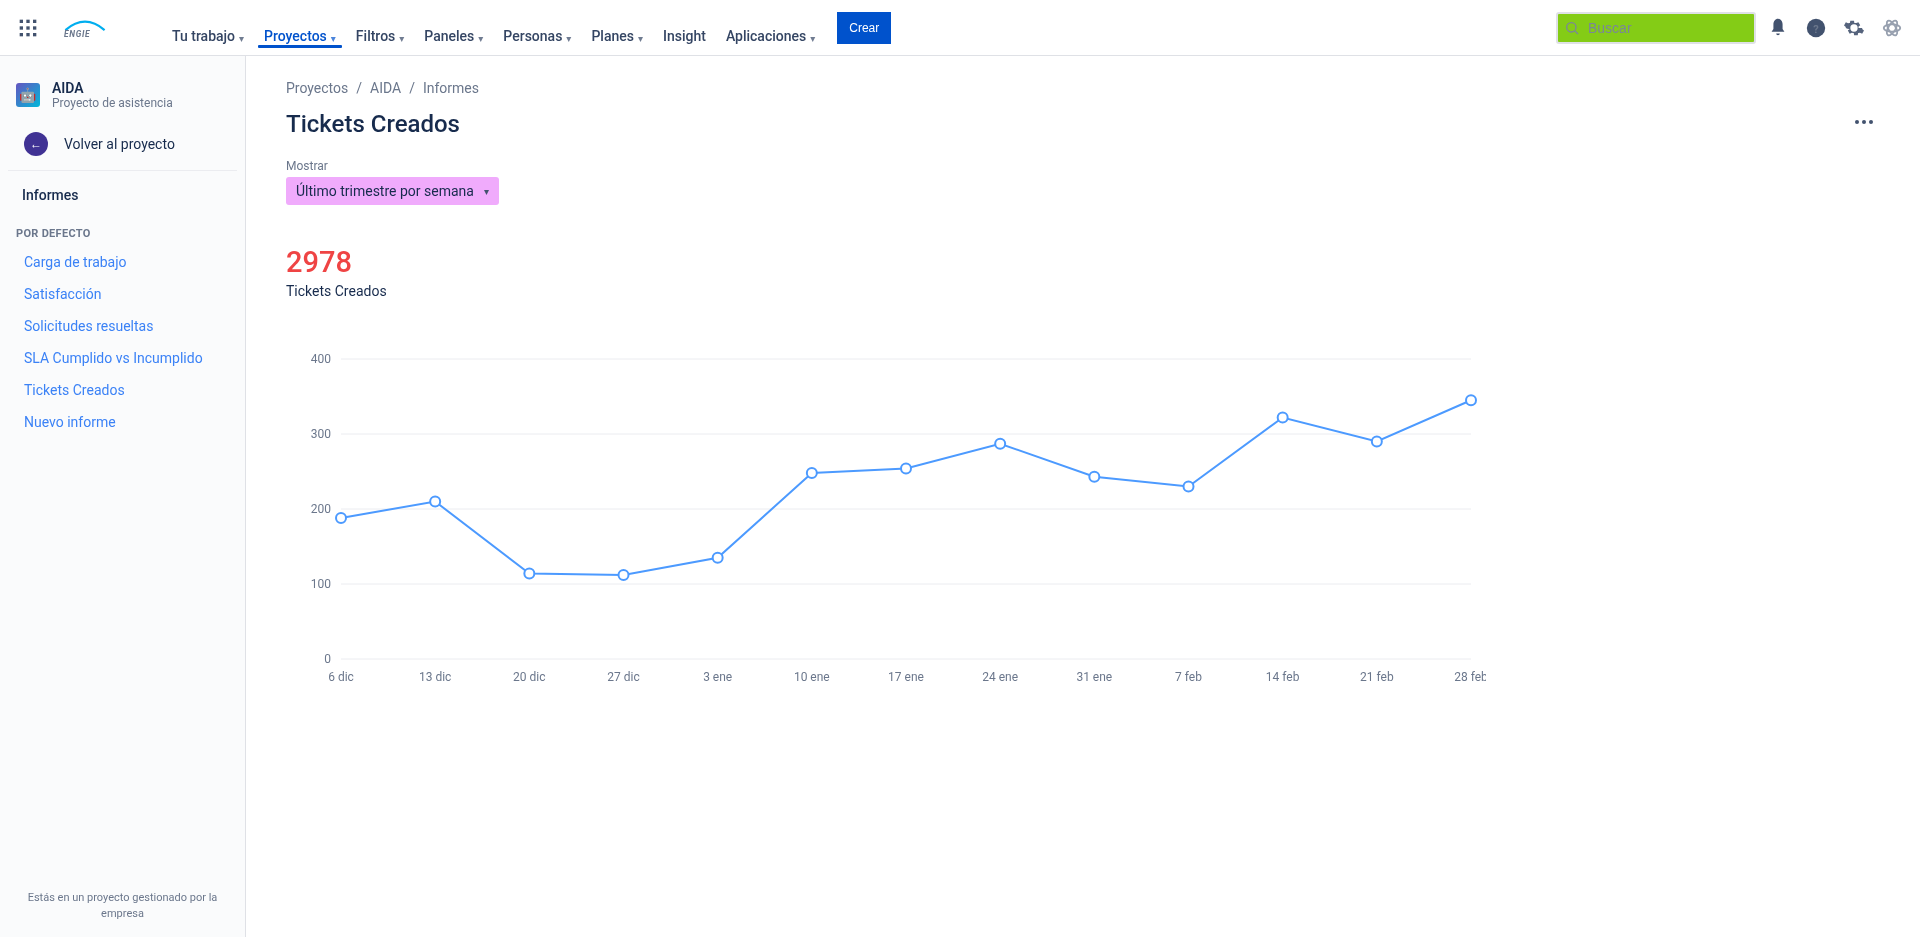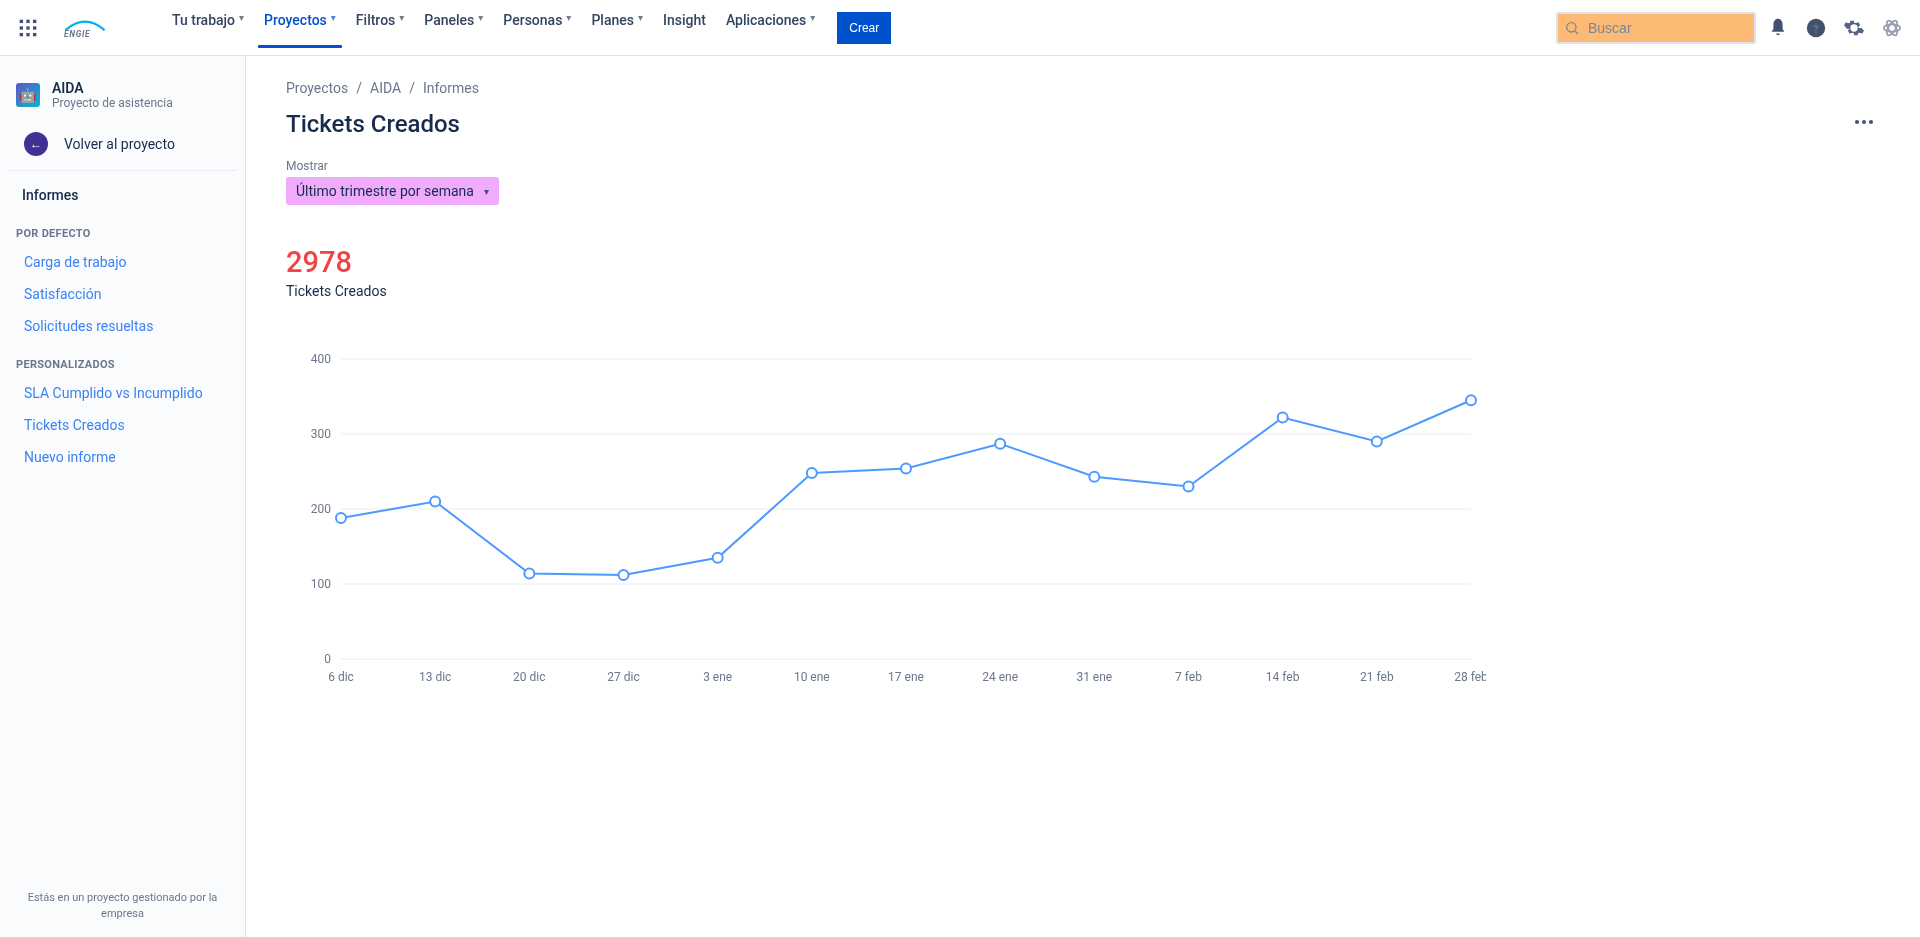--- a/index.html
+++ b/index.html
@@ -3,28 +3,28 @@
 <meta charset="utf-8">
 <style>
 * { box-sizing: border-box; margin: 0; padding: 0; }
 body { font-family: -apple-system, BlinkMacSystemFont, "Segoe UI", Roboto, Helvetica, Arial, sans-serif; font-size: 14px; color: #172B4D; background: #fff; overflow: hidden; }
 
 
 .topnav { height: 56px; border-bottom: 1px solid #dfe1e6; display: flex; align-items: center; padding: 0 12px; gap: 12px; }
 .appswitcher { width: 32px; height: 32px; display: flex; align-items: center; justify-content: center; border-radius: 3px; cursor: pointer; }
 .logo { display: flex; align-items: center; padding: 0 8px; margin-right: 8px; cursor: pointer; }
 .nav-items { display: flex; align-items: center; gap: 0; }
-.nav-item { height: 40px; display: flex; align-items: flex-start; padding: 4px 10px; font-weight: 500; color: #344563; cursor: pointer; gap: 4px; position: relative; }
+.nav-item { height: 40px; display: flex; align-items: flex-end; padding: 4px 10px; font-weight: 500; color: #344563; cursor: pointer; gap: 4px; position: relative; }
 .nav-item.active { color: #0052CC; }
 .nav-item.active::after { content: ''; position: absolute; bottom: 0; left: 4px; right: 4px; height: 3px; background: #0052CC; border-radius: 1px; }
 .nav-item .chev { font-size: 10px; opacity: .7; }
 .create-btn { background: #0052CC; color: #fff; border: none; padding: 0 12px; height: 32px; border-radius: 0; font-weight: 500; font-size: 12px; cursor: pointer; margin-left: 12px; }
 .nav-right { margin-left: auto; display: flex; align-items: center; gap: 6px; }
 .search-wrap { position: relative; }
-.search-input { width: 200px; height: 32px; border: 2px solid #dfe1e6; border-radius: 3px; padding: 0 8px 0 30px; font-size: 14px; background: #fdba74; color: #172B4D; }
+.search-input { width: 200px; height: 32px; border: 2px solid #dfe1e6; border-radius: 3px; padding: 0 8px 0 30px; font-size: 14px; background: #84cc16; color: #172B4D; }
 .search-input::placeholder { color: #7a869a; }
 .search-icon { position: absolute; left: 8px; top: 8px; color: #7a869a; }
 .icon-btn { width: 32px; height: 32px; display: flex; align-items: center; justify-content: center; border-radius: 50%; cursor: pointer; color: #344563; }
 
 
 .layout { display: flex; height: calc(100vh - 56px); }
 .sidebar { width: 246px; border-right: 1px solid #dfe1e6; background: #fafbfc; display: flex; flex-direction: column; }
 .side-header { padding: 24px 12px 12px 16px; display: flex; align-items: center; gap: 12px; }
 .project-avatar { width: 24px; height: 24px; border-radius: 3px; background: linear-gradient(135deg,#6554c0,#00b8d9); display: flex; align-items: center; justify-content: center; font-size: 14px; }
 .project-title { font-weight: 600; color: #172B4D; font-size: 14px; }
@@ -159,21 +159,20 @@
     </div>
     <div class="back-row">
       <div class="back-circle">←</div>
       <div class="back-text">Volver al proyecto</div>
     </div>
     <div class="side-link">Informes</div>
     <div class="side-head">POR DEFECTO</div>
     <div class="side-item">Carga de trabajo</div>
     <div class="side-item">Satisfacción</div>
     <div class="side-item">Solicitudes resueltas</div>
-    <div class="side-head">PERSONALIZADOS</div>
     <div class="side-item">SLA Cumplido vs Incumplido</div>
     <div class="side-item">Tickets Creados</div>
     <div class="side-item">Nuevo informe</div>
     <div class="side-footer">Estás en un proyecto gestionado por la empresa</div>
   </div>
 
   <div class="main">
     <div class="breadcrumb">
       <a>Proyectos</a>
       <span class="sep">/</span>

